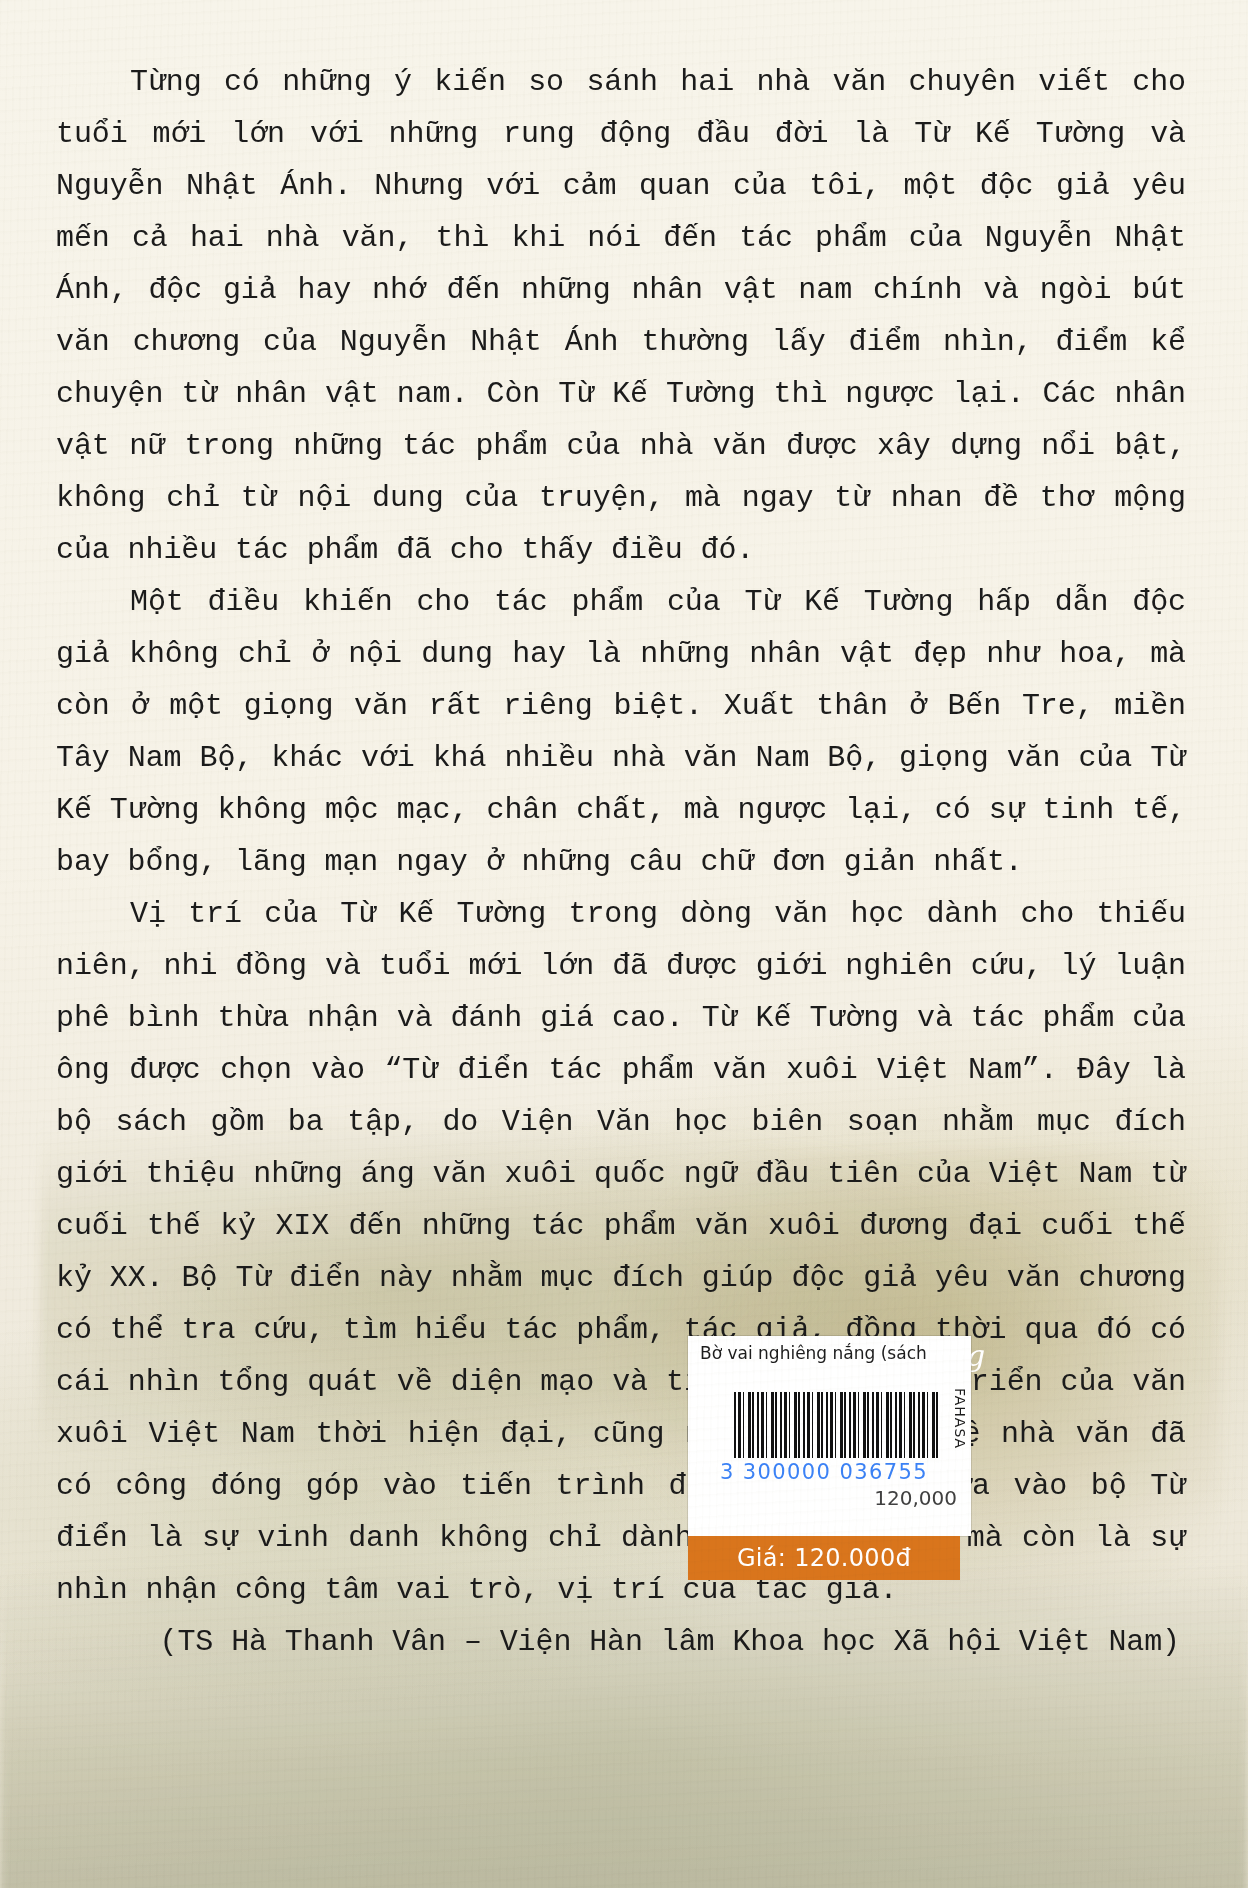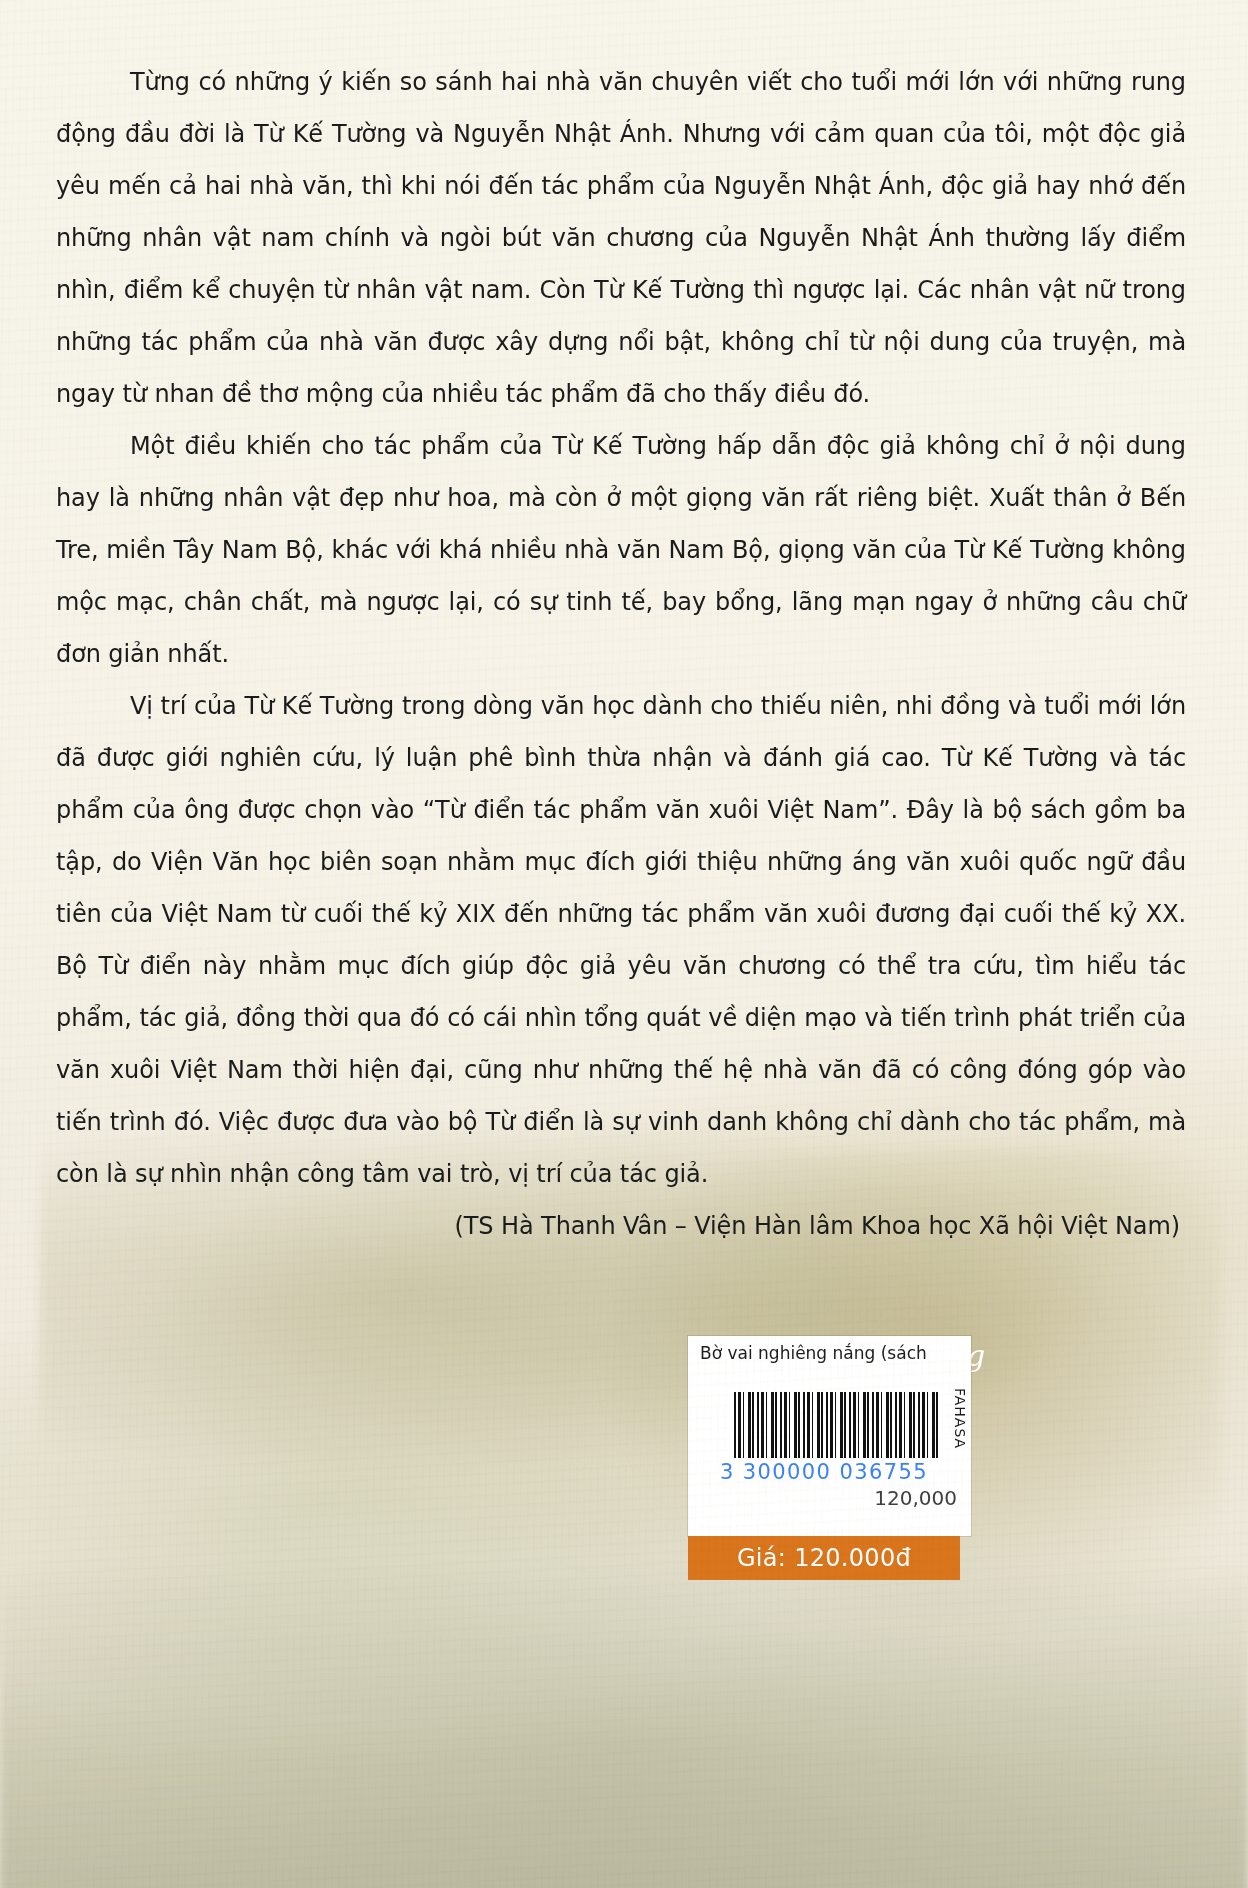--- a/index.html
+++ b/index.html
@@ -60,25 +60,26 @@
   }
 
   .body-text {
     position: absolute;
     left: 0;
     top: 0;
     width: 1248px;
     padding: 56px 62px 0 56px;
     box-sizing: border-box;
     color: #1b1b1b;
-    font-size: 24px;
+    font-size: 30px;
     line-height: 52px;
     text-align: justify;
     text-justify: inter-word;
     letter-spacing: -0.1px;
+    font-family: Liberation Mono, monospace;
   }
   .body-text p {
     margin: 0;
     text-indent: 74px;
   }
   .attrib {
     margin: 0;
     text-align: right;
     text-indent: 0;
     padding-right: 6px;

